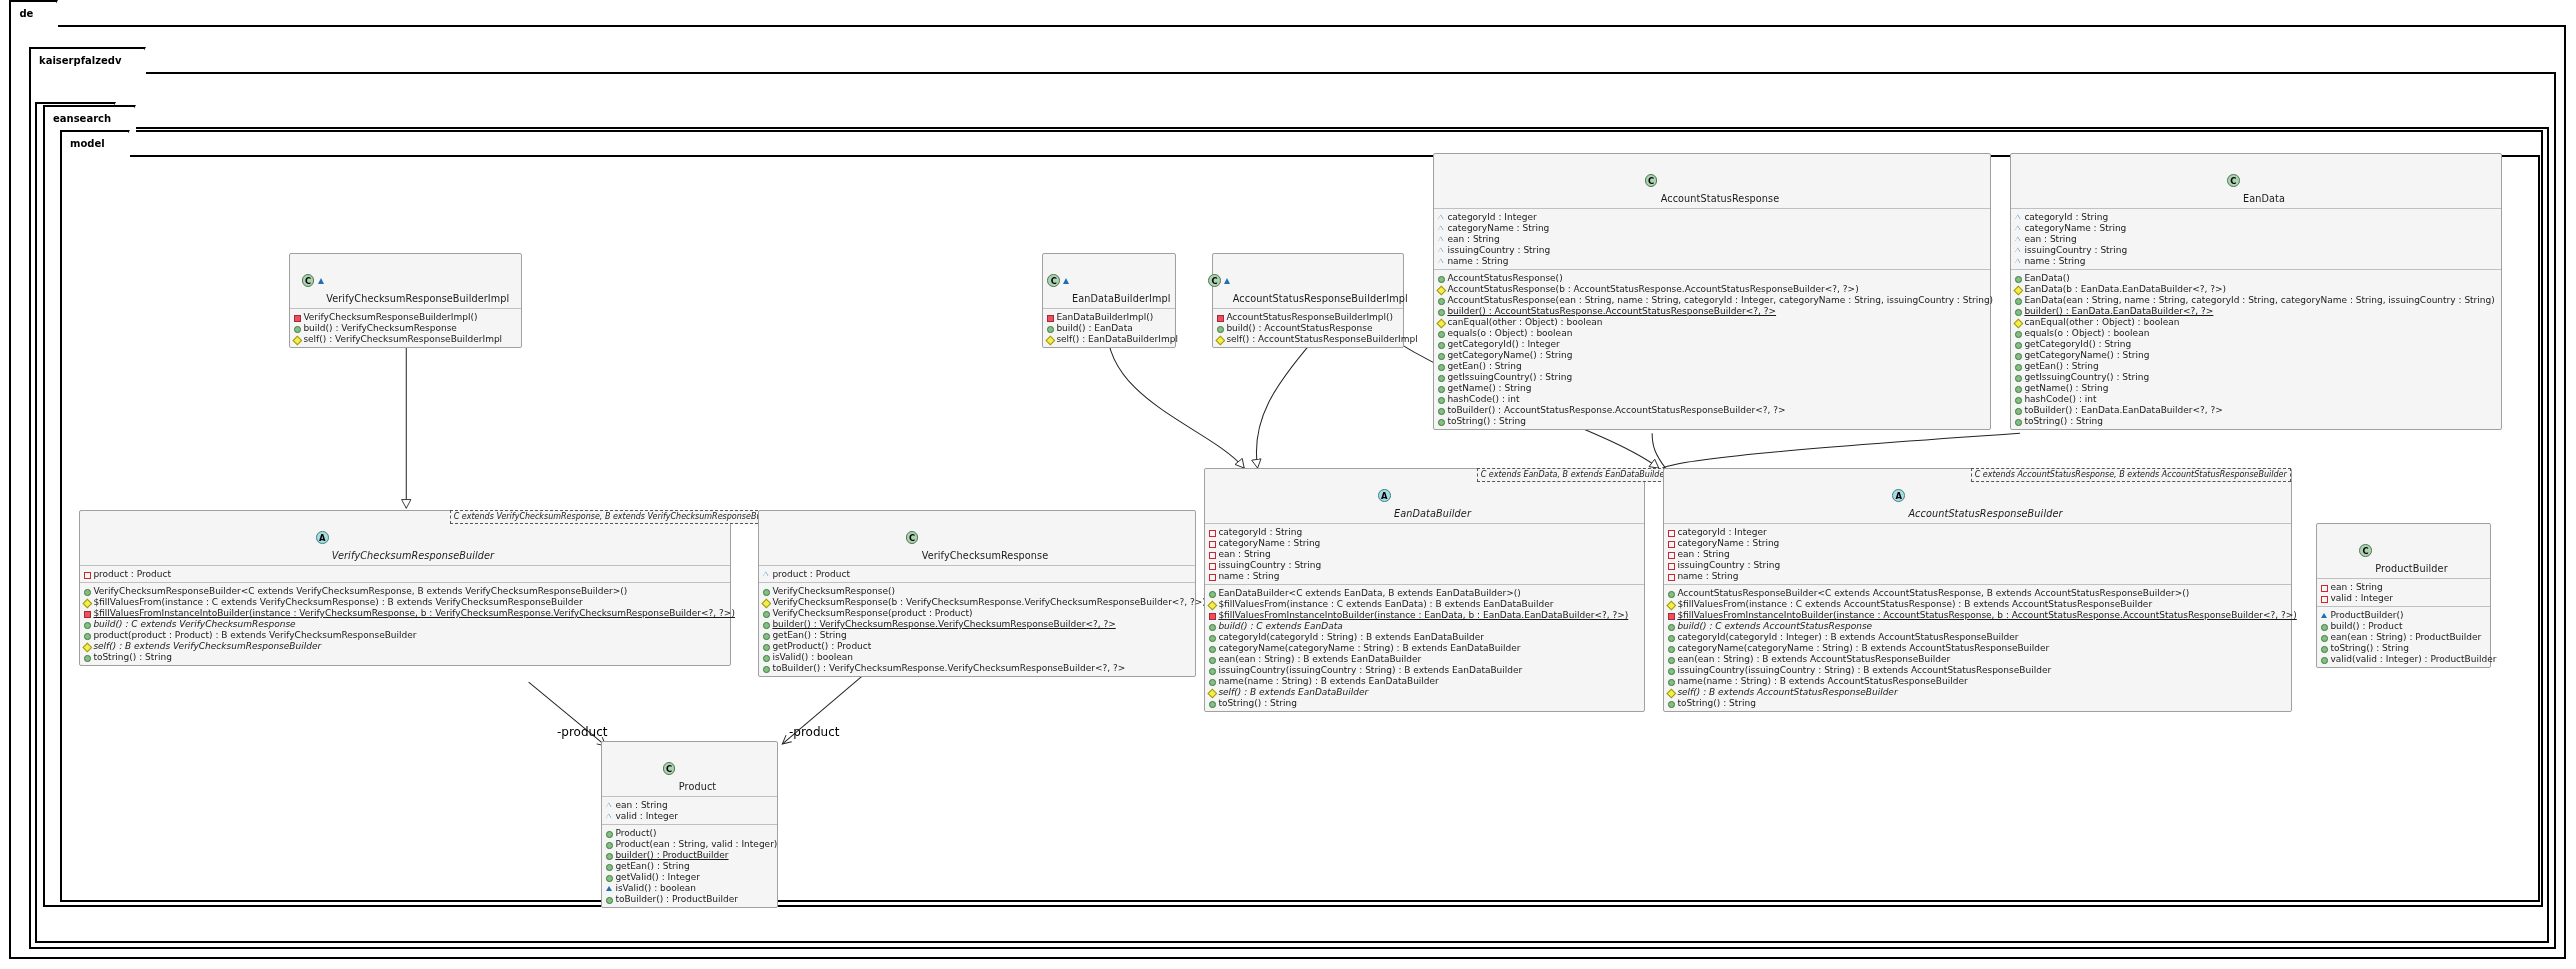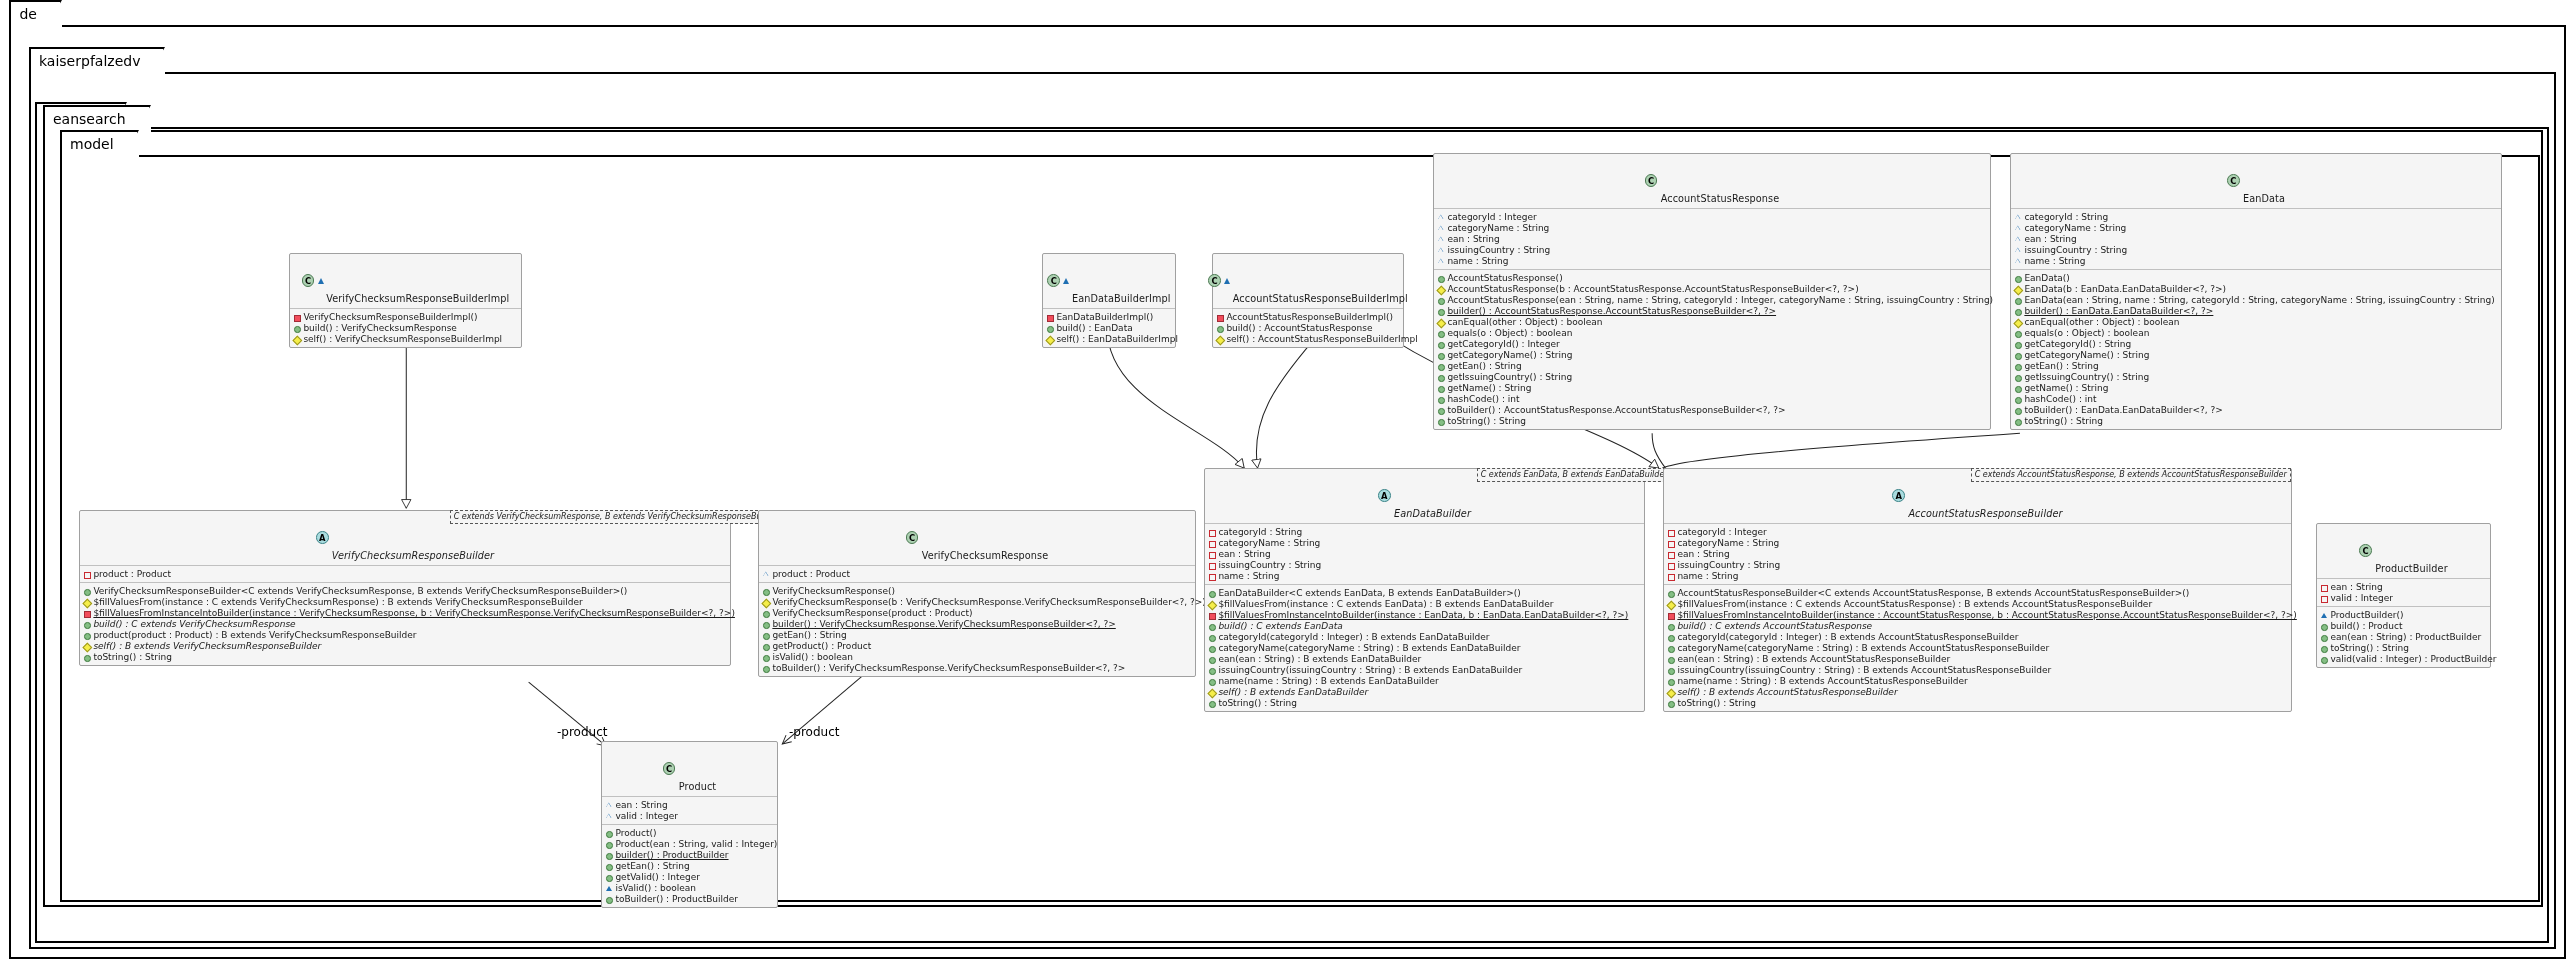--- a/index.html
+++ b/index.html
@@ -23,22 +23,22 @@
   }
   .pkg-tab {
     position: absolute;
     top: -27px;
     left: -2px;
     height: 27px;
     border: 2px solid #000000;
     border-bottom: none;
     background: #ffffff;
     padding: 0 23px 0 8px;
-    font-weight: normal;
-    font-size: 14px;
+    font-weight: bold;
+    font-size: 10px;
     line-height: 24px;
     white-space: nowrap;
     color: #000000;
     text-align: right;
   }
   .pkg-tab::after {
     content: "";
     position: absolute;
     right: -2px;
     top: -2px;
@@ -657,21 +657,21 @@
         <div class="member underline">
           <span class="vis priv"></span>
           <span class="mtext">$fillValuesFromInstanceIntoBuilder(instance : EanData, b : EanData.EanDataBuilder&lt;?, ?&gt;)</span>
         </div>
         <div class="member italic">
           <span class="vis pub"></span>
           <span class="mtext">build() : C extends EanData</span>
         </div>
         <div class="member">
           <span class="vis pub"></span>
-          <span class="mtext">categoryId(categoryId : Integer) : B extends EanDataBuilder</span>
+          <span class="mtext">categoryId(categoryId : String) : B extends EanDataBuilder</span>
         </div>
         <div class="member">
           <span class="vis pub"></span>
           <span class="mtext">categoryName(categoryName : String) : B extends EanDataBuilder</span>
         </div>
         <div class="member">
           <span class="vis pub"></span>
           <span class="mtext">ean(ean : String) : B extends EanDataBuilder</span>
         </div>
         <div class="member">

